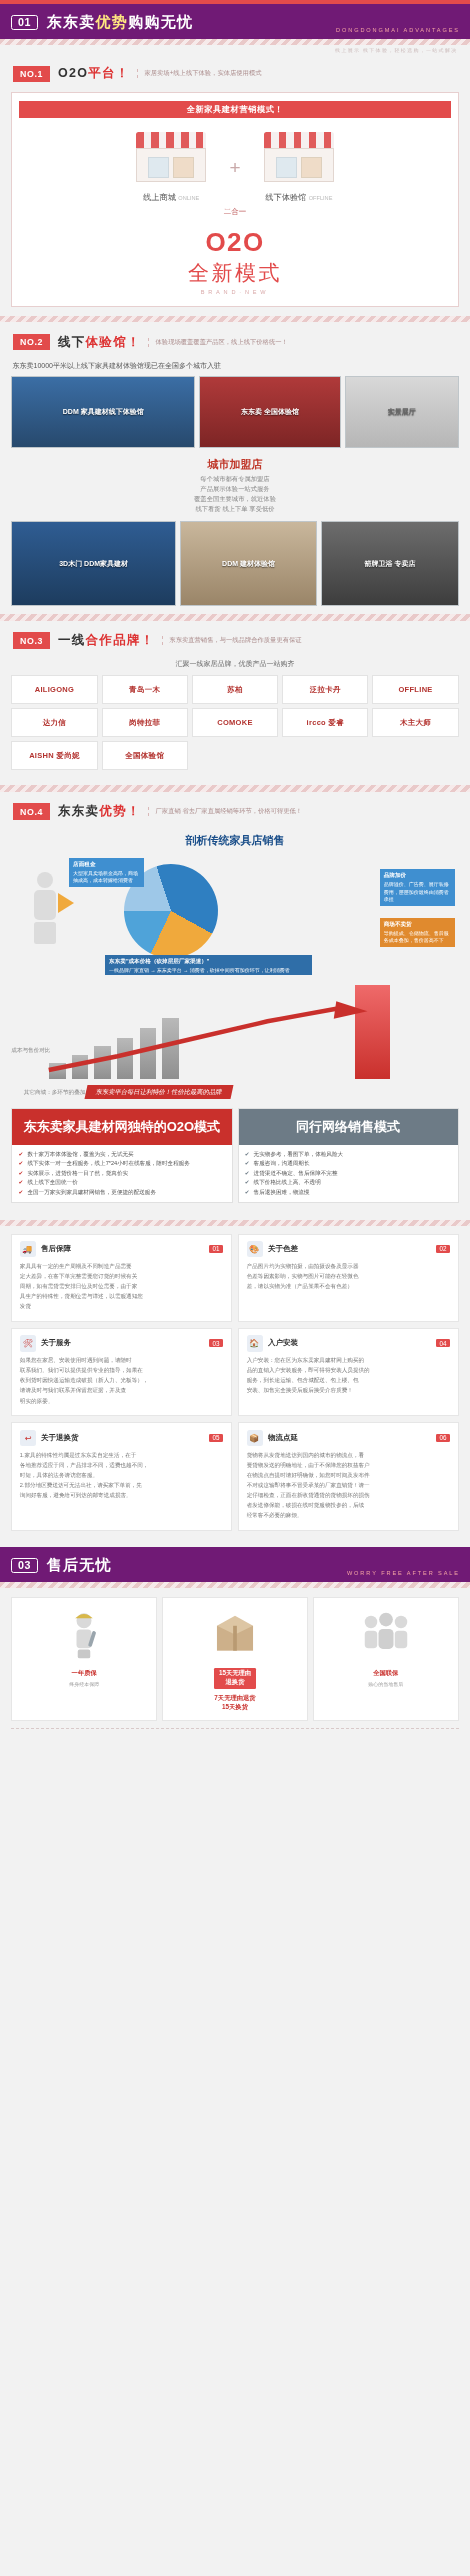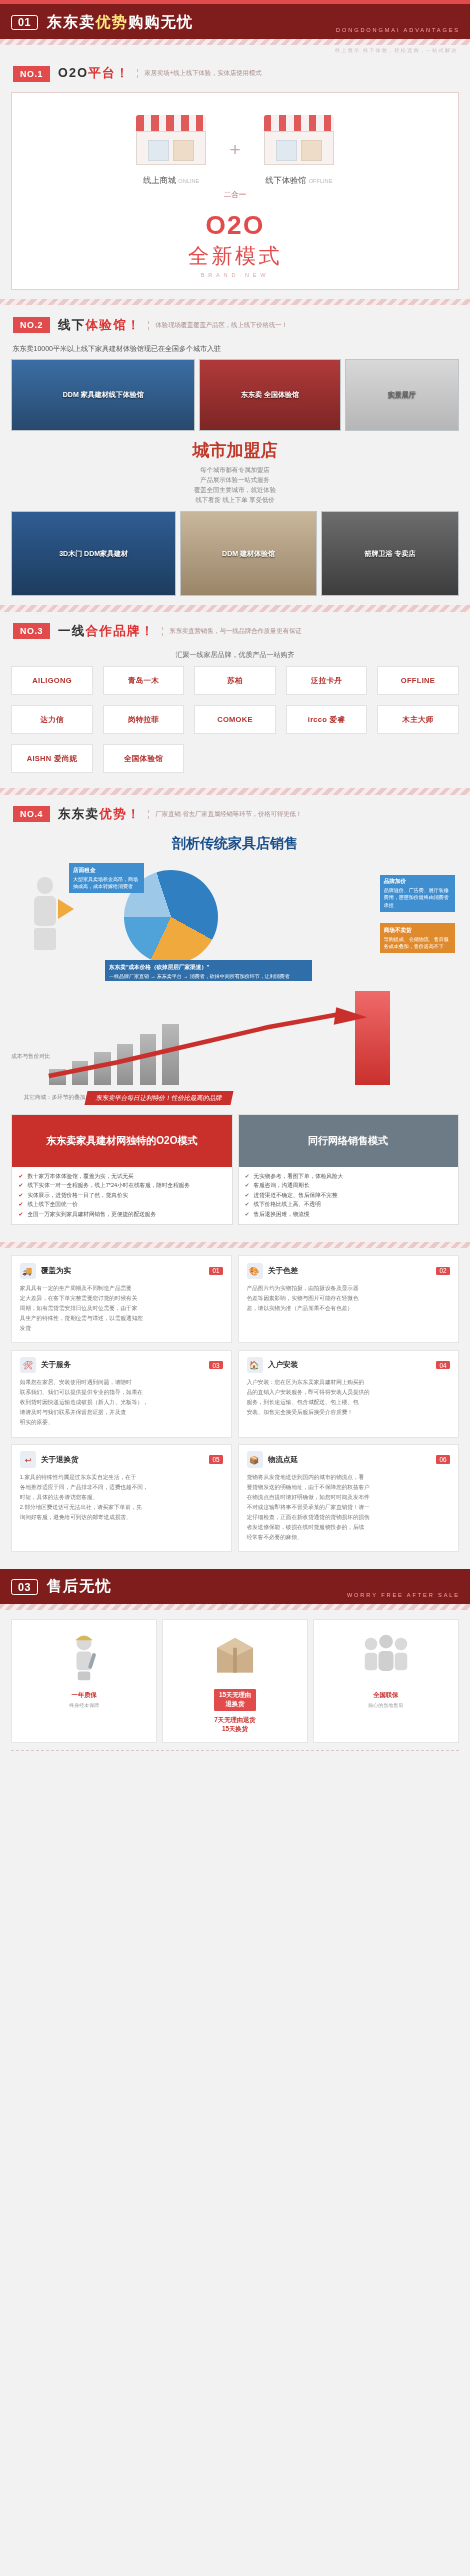--- a/index.html
+++ b/index.html
@@ -7,21 +7,21 @@
   body {
     width:470px;
     font-family:"Liberation Sans","DejaVu Sans",sans-serif;
     background:#f2f2f2;
     color:#333;
   }
   .page { width:470px; position:relative; background:#f2f2f2; }
 
   
   .sec-head {
-    background:#7f1d1d;
+    background:#701a75;
     padding:8.8px 11.3px 7.5px 11.3px;
     position:relative;
     color:#fff;
   }
   .sec-head .num {
     display:inline-block;
     border:1.3px solid #fff;
     border-radius:2.5px;
     font-size:10.7px;
     font-weight:bold;
@@ -120,34 +120,34 @@
     font-size:7px;color:#fff;font-weight:bold;
   }
   .ph.blue { background:linear-gradient(#3b6ea5,#27496d); }
   .ph.blue2 { background:linear-gradient(#2f5d93,#1d3c5e); }
   .ph.gray { background:linear-gradient(#d8d8d8,#b6b6b6); color:#666;}
   .ph.red { background:linear-gradient(#b03a3a,#7d2525); }
   .ph.warm { background:linear-gradient(#c9b79c,#9a8568); }
   .ph.dark { background:linear-gradient(#6d6d6d,#3d3d3d); }
   .ph .cap { padding:2.5px; line-height:1.3; text-shadow:0 0.6px 1.3px rgba(0,0,0,.6);}
 
-  .mid-title { text-align:center; font-size:17px; color:#c0392b; font-weight:bold; margin:8.8px 0 2.5px 0;}
+  .mid-title { text-align:center; font-size:11px; color:#c0392b; font-weight:bold; margin:8.8px 0 2.5px 0;}
   .mid-sub { text-align:center; font-size:6.3px; color:#888; line-height:1.6; margin-bottom:6.3px;}
 
   
-  .brand-grid { display:grid; grid-template-columns:repeat(5,1fr); gap:10px; margin:6.3px 11.3px; }
+  .brand-grid { display:grid; grid-template-columns:repeat(5,1fr); gap:4px; margin:6.3px 11.3px; }
   .brand {
     background:#fff;border:0.6px solid #e3e3e3;height:29px;
     display:flex;align-items:center;justify-content:center;
     font-size:7.5px;font-weight:bold;color:#b3332f;letter-spacing:0.3px;
   }
 
   
   .chart-wrap { background:#f2f2f2; padding:3.8px 11.3px 0 11.3px; }
-  .chart-title { font-size:14px; color:#1b4f8a; font-weight:bold; text-align:center; margin:5px 0;}
+  .chart-title { font-size:11px; color:#1b4f8a; font-weight:bold; text-align:center; margin:5px 0;}
   .pie-area { position:relative; height:119px; }
   .pie {
     position:absolute; left:113px; top:11.3px; width:94px;height:94px;border-radius:50%;
     background:conic-gradient(#2f7fc1 0 38%, #f0a93c 38% 62%, #4fa3d9 62% 80%, #9ec8e8 80% 100%);
     transform:rotate(-18deg);
   }
   .callout {
     position:absolute; background:#2f7fc1; color:#fff; font-size:5px; padding:2.5px 3.8px; width:75px; line-height:1.5;
   }
   .callout b{display:block;font-size:5.6px;margin-bottom:1.3px;}
@@ -177,21 +177,21 @@
   .ba-note { position:absolute; left:12.5px; bottom:3.8px; font-size:5.6px; color:#888;}
   .ba-note2 { position:absolute; left:0; bottom:46px; font-size:5.6px; color:#888; width:75px; line-height:1.5;}
   .ba-ribbon {
     position:absolute; left:75px; bottom:1.3px; background:#c9302c;color:#fff;font-size:6.3px;
     padding:2.5px 10px; transform:skewX(-12deg);
   }
 
   
   .cmp { display:flex; gap:5px; margin:7.5px 11.3px 0 11.3px; }
   .cmp .col { flex:1; background:#fff; border:0.6px solid #e0e0e0;}
-  .cmp .ch { background:#c9302c; color:#fff; font-size:10px; font-weight:bold; text-align:center; padding:19px 0;}
+  .cmp .ch { background:#c9302c; color:#fff; font-size:13px; font-weight:bold; text-align:center; padding:9px 0;}
   .cmp .ch.gray { background:#6d7b86; }
   .cmp ul { list-style:none; margin:0; padding:5px 6.3px; }
   .cmp li { font-size:5.6px; color:#555; line-height:1.7; padding-left:8.8px; position:relative;}
   .cmp li:before{content:"✔";position:absolute;left:0;top:0;color:#c9302c;font-size:5.6px;}
   .cmp .col.gray li:before{color:#6d7b86;}
 
   
   .cards { display:grid; grid-template-columns:1fr 1fr; gap:6.3px; margin:7.5px 11.3px 0 11.3px;}
   .card { background:#fff; border:0.6px solid #e6e6e6; padding:6.3px 7.5px 7.5px 7.5px;}
   .card .hd { display:flex; align-items:center; gap:5px; margin-bottom:3.8px;}
@@ -233,20 +233,21 @@
   <div class="block">
     <div class="no-row">
       <span class="no-tag">NO.1</span>
       <span class="cap">
         <span class="dark">O2O</span><span>平台！</span>
       </span>
       <span class="desc">家居卖场+线上线下体验，实体店使用模式</span>
     </div>
 
     <div class="o2o-box">
+      <span class="o2o-title">全新家具建材营销模式！</span>
       <div class="o2o-stage">
         <div class="shop">
           <div class="art">
             <div class="roof"></div>
             <div class="body"></div>
           </div>
           <div class="lbl">
             <span>线上商城</span><span class="en">ONLINE</span>
           </div>
         </div>
@@ -447,21 +448,21 @@
 
   <div class="sec-gap"></div>
 
   <div class="stripe"></div>
 
   <div class="block">
     <div class="cards">
       <div class="card">
         <div class="hd">
           <span class="ic">🚚</span>
-          <span class="tt">覆盖为实</span>
+          <span class="tt">售后保障</span>
           <span class="idx">01</span>
         </div>
         <p style="white-space:pre-line">家具具有一定的生产周期及不同制造产品需要
 定大差异，在客下单完整需要您订货的时候有关
 周期，如有需货需安排日位及时位需要，由于家
 具生产的特殊性，货期位需与详述，以需服通知您
 发货</p>
       </div>
 
       <div class="card">

